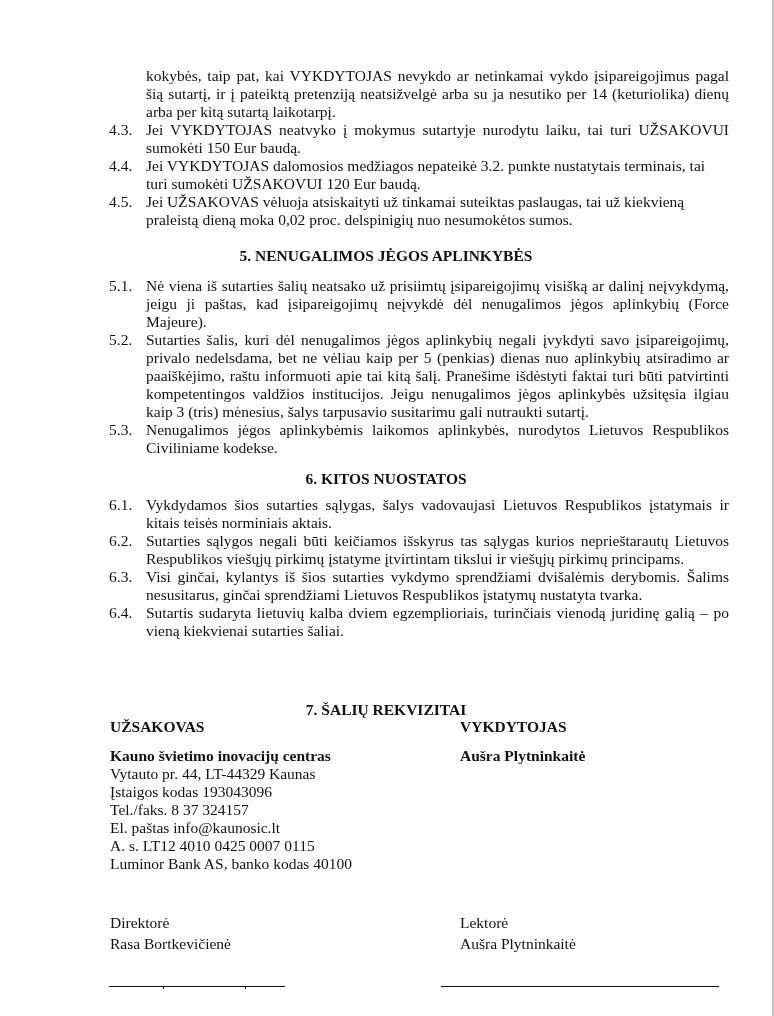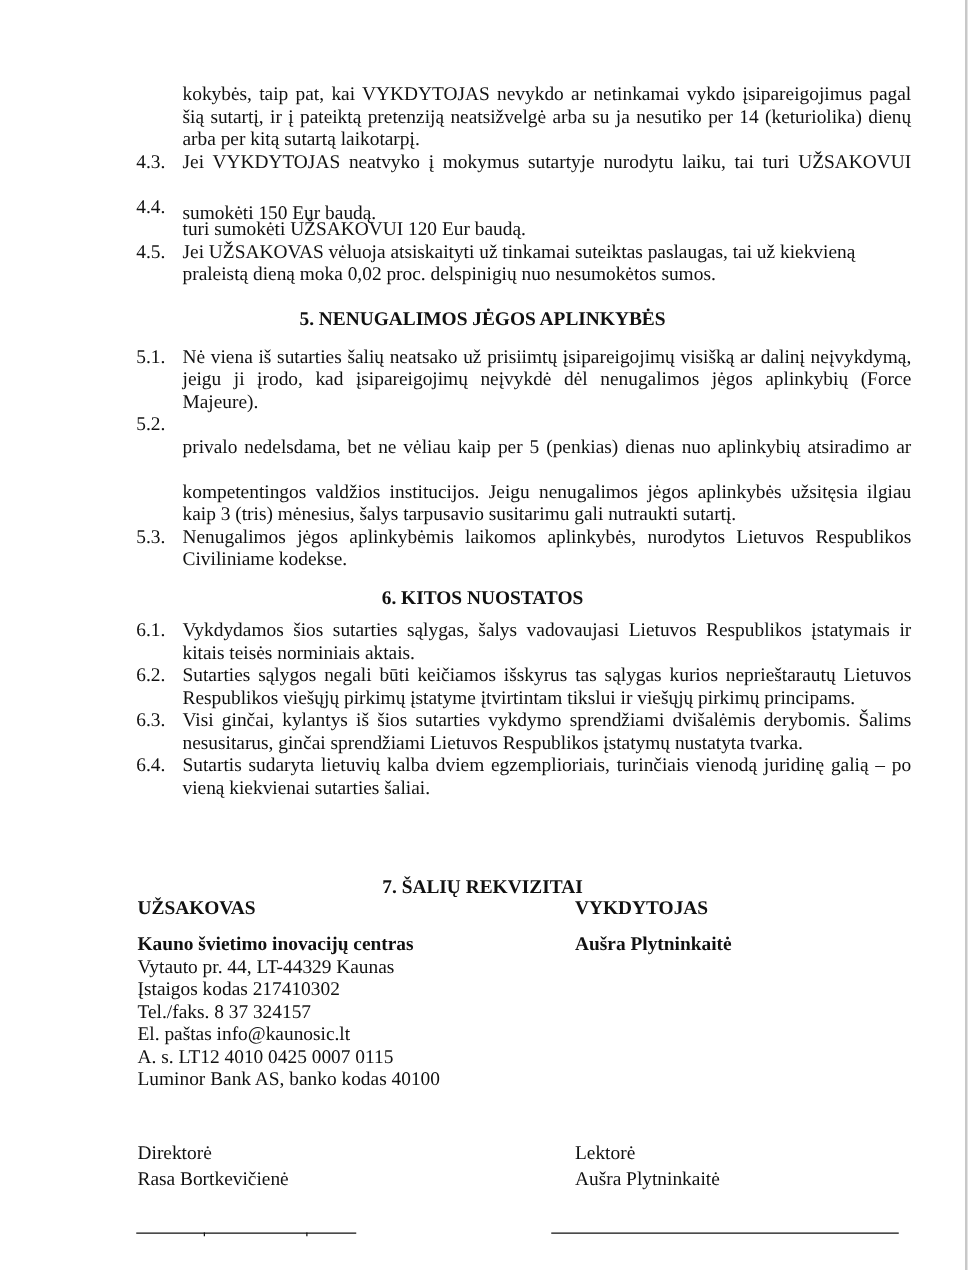--- a/index.html
+++ b/index.html
@@ -79,38 +79,41 @@
 <body>
 
 <div class="page">
 
   <div class="justify" style="top:67px;">kokybės, taip pat, kai VYKDYTOJAS nevykdo ar netinkamai vykdo įsipareigojimus pagal</div>
   <div class="justify" style="top:85px;">šią sutartį, ir į pateiktą pretenziją neatsižvelgė arba su ja nesutiko per 14 (keturiolika) dienų</div>
   <div class="justify last" style="top:103px;">arba per kitą sutartą laikotarpį.</div>
 
   <div class="num" style="top:121px;">4.3.</div>
   <div class="justify" style="top:121px;">Jei VYKDYTOJAS neatvyko į mokymus sutartyje nurodytu laiku, tai turi UŽSAKOVUI</div>
-  <div class="justify last" style="top:139px;margin-top:23px;">sumokėti 150 Eur baudą.</div>
+  <div class="justify last" style="top:139px;">sumokėti 150 Eur baudą.</div>
 
   <div class="num" style="top:157px;">4.4.</div>
+  <div class="justify last" style="top:157px;">Jei VYKDYTOJAS dalomosios medžiagos nepateikė 3.2. punkte nustatytais terminais, tai</div>
   <div class="justify last" style="top:175px;">turi sumokėti UŽSAKOVUI 120 Eur baudą.</div>
 
   <div class="num" style="top:193px;">4.5.</div>
   <div class="justify last" style="top:193px;">Jei UŽSAKOVAS vėluoja atsiskaityti už tinkamai suteiktas paslaugas, tai už kiekvieną</div>
   <div class="justify last" style="top:211px;">praleistą dieną moka 0,02 proc. delspinigių nuo nesumokėtos sumos.</div>
 
   <div class="heading" style="top:247px;">5. NENUGALIMOS JĖGOS APLINKYBĖS</div>
 
   <div class="num" style="top:277px;">5.1.</div>
   <div class="justify" style="top:277px;">Nė viena iš sutarties šalių neatsako už prisiimtų įsipareigojimų visišką ar dalinį neįvykdymą,</div>
-  <div class="justify" style="top:295px;">jeigu ji įrodo, kad įsipareigojimų neįvykdė dėl nenugalimos jėgos aplinkybių (Force</div>
+  <div class="justify" style="top:295px;">jeigu ji paštas, kad įsipareigojimų neįvykdė dėl nenugalimos jėgos aplinkybių (Force</div>
   <div class="justify last" style="top:313px;">Majeure).</div>
 
   <div class="num" style="top:331px;">5.2.</div>
+  <div class="justify" style="top:331px;">Sutarties šalis, kuri dėl nenugalimos jėgos aplinkybių negali įvykdyti savo įsipareigojimų,</div>
   <div class="justify" style="top:349px;">privalo nedelsdama, bet ne vėliau kaip per 5 (penkias) dienas nuo aplinkybių atsiradimo ar</div>
+  <div class="justify" style="top:367px;">paaiškėjimo, raštu informuoti apie tai kitą šalį. Pranešime išdėstyti faktai turi būti patvirtinti</div>
   <div class="justify" style="top:385px;">kompetentingos valdžios institucijos. Jeigu nenugalimos jėgos aplinkybės užsitęsia ilgiau</div>
   <div class="justify last" style="top:403px;">kaip 3 (tris) mėnesius, šalys tarpusavio susitarimu gali nutraukti sutartį.</div>
 
   <div class="num" style="top:421px;">5.3.</div>
   <div class="justify last" style="top:439px;">Civiliniame kodekse.</div>
   <div class="justify" style="top:421px;">Nenugalimos jėgos aplinkybėmis laikomos aplinkybės, nurodytos Lietuvos Respublikos</div>
 
   <div class="heading" style="top:470px;">6.  KITOS NUOSTATOS</div>
 
   <div class="num" style="top:496px;">6.1.</div>
@@ -127,21 +130,21 @@
 
   <div class="num" style="top:604px;">6.4.</div>
   <div class="justify" style="top:604px;">Sutartis sudaryta lietuvių kalba dviem egzemplioriais, turinčiais vienodą juridinę galią – po</div>
   <div class="justify last" style="top:622px;">vieną kiekvienai sutarties šaliai.</div>
 
   <div class="heading" style="top:657px;margin-top:44px;">7.  ŠALIŲ REKVIZITAI</div>
 
   <div class="line bold" style="left:110px; top:718px;">UŽSAKOVAS</div>
   <div class="line bold" style="left:110px; top:747px;">Kauno švietimo inovacijų centras</div>
   <div class="line" style="left:110px; top:765px;">Vytauto pr. 44, LT-44329 Kaunas</div>
-  <div class="line" style="left:110px; top:783px;">Įstaigos kodas 217410302</div>
+  <div class="line" style="left:110px; top:783px;">Įstaigos kodas 193043096</div>
   <div class="line" style="left:110px; top:801px;">Tel./faks. 8 37 324157</div>
   <div class="line" style="left:110px; top:819px;">El. paštas info@kaunosic.lt</div>
   <div class="line" style="left:110px; top:837px;">A. s. LT12 4010 0425 0007 0115</div>
   <div class="line" style="left:110px; top:855px;">Luminor Bank AS, banko kodas 40100</div>
 
   <div class="line" style="left:110px; top:914px;">Direktorė</div>
   <div class="line" style="left:110px; top:935px;">Rasa Bortkevičienė</div>
 
   <div class="sigline" style="left:109px; top:986px; width:176px;"></div>
   <div class="tick" style="left:163px; top:986px;"></div>

